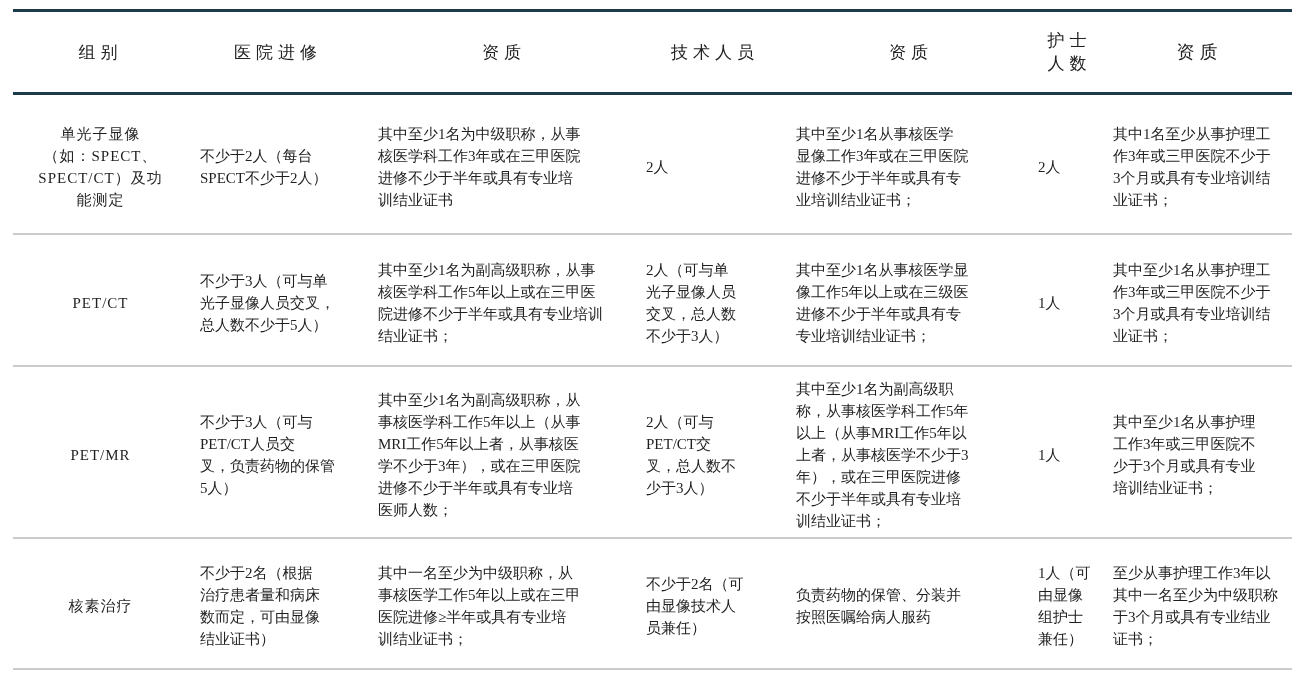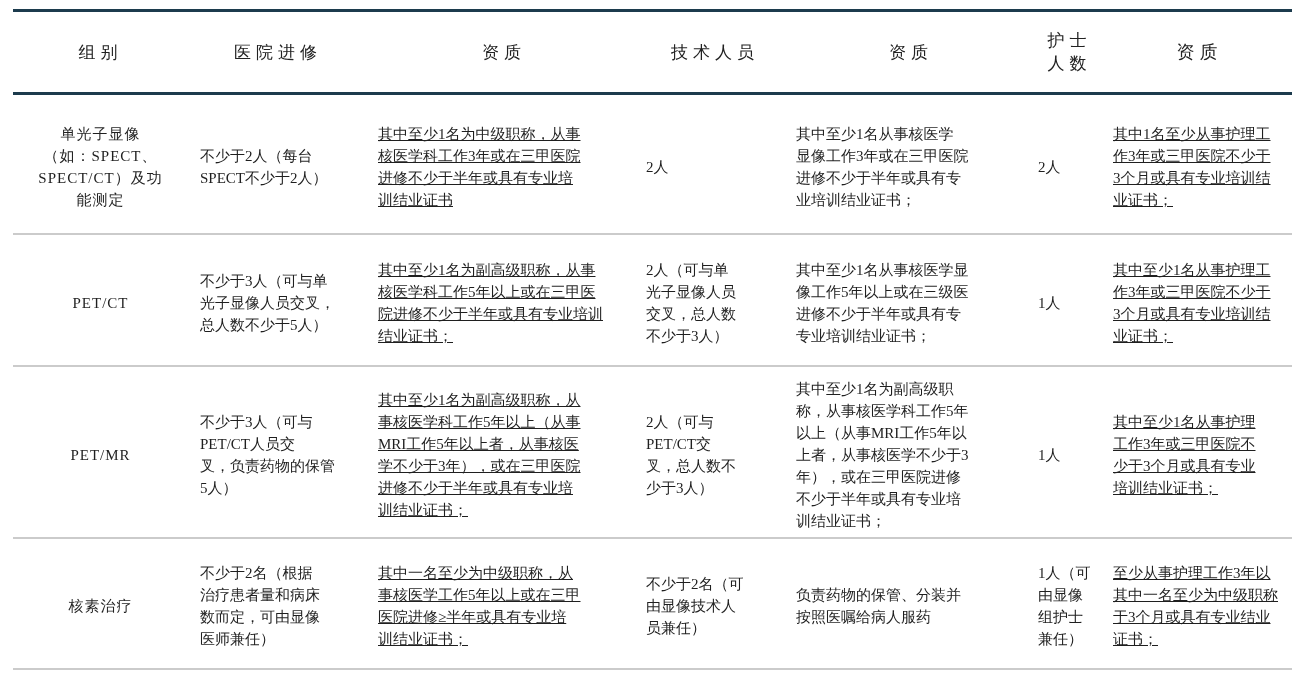--- a/index.html
+++ b/index.html
@@ -41,25 +41,25 @@
   td {
     font-size: 15px;
     line-height: 22px;
     vertical-align: middle;
     white-space: pre-line;
     text-align: left;
     padding: 6px 2px 0 8px;
   }
   td:nth-child(1) { text-align: center; letter-spacing: 1px; padding-left: 2px; padding-right: 2px; }
   td:nth-child(2) { padding-left: 12px; }
-  td:nth-child(3) { padding-left: 10px; text-decoration: underline; }
+  td:nth-child(3) { padding-left: 10px; }
   td:nth-child(4) { padding-left: 6px; }
   td:nth-child(5) { padding-left: 6px; }
   td:nth-child(6) { padding-left: 6px; padding-right: 0; }
-  td:nth-child(7) { padding-left: 6px; text-decoration: underline; }
+  td:nth-child(7) { padding-left: 6px; }
   col.c1 { width: 175px; }
   col.c2 { width: 180px; }
   col.c3 { width: 272px; }
   col.c4 { width: 150px; }
   col.c5 { width: 242px; }
   col.c6 { width: 75px; }
   col.c7 { width: 185px; }
 </style>
 </head>
 <body>
@@ -137,21 +137,21 @@
           <td>PET/MR</td>
           <td>不少于3人（可与
 PET/CT人员交
 叉，负责药物的保管
 5人）</td>
           <td>其中至少1名为副高级职称，从
 事核医学科工作5年以上（从事
 MRI工作5年以上者，从事核医
 学不少于3年），或在三甲医院
 进修不少于半年或具有专业培
-训结业证书；</td>
+医师人数；</td>
           <td>2人（可与
 PET/CT交
 叉，总人数不
 少于3人）</td>
           <td>其中至少1名为副高级职
 称，从事核医学科工作5年
 以上（从事MRI工作5年以
 上者，从事核医学不少于3
 年），或在三甲医院进修
 不少于半年或具有专业培
@@ -160,21 +160,21 @@
           <td>其中至少1名从事护理
 工作3年或三甲医院不
 少于3个月或具有专业
 培训结业证书；</td>
         </tr>
         <tr>
           <td>核素治疗</td>
           <td>不少于2名（根据
 治疗患者量和病床
 数而定，可由显像
-医师兼任）</td>
+结业证书）</td>
           <td>其中一名至少为中级职称，从
 事核医学工作5年以上或在三甲
 医院进修≥半年或具有专业培
 训结业证书；</td>
           <td>不少于2名（可
 由显像技术人
 员兼任）</td>
           <td>负责药物的保管、分装并
 按照医嘱给病人服药</td>
           <td>1人（可

